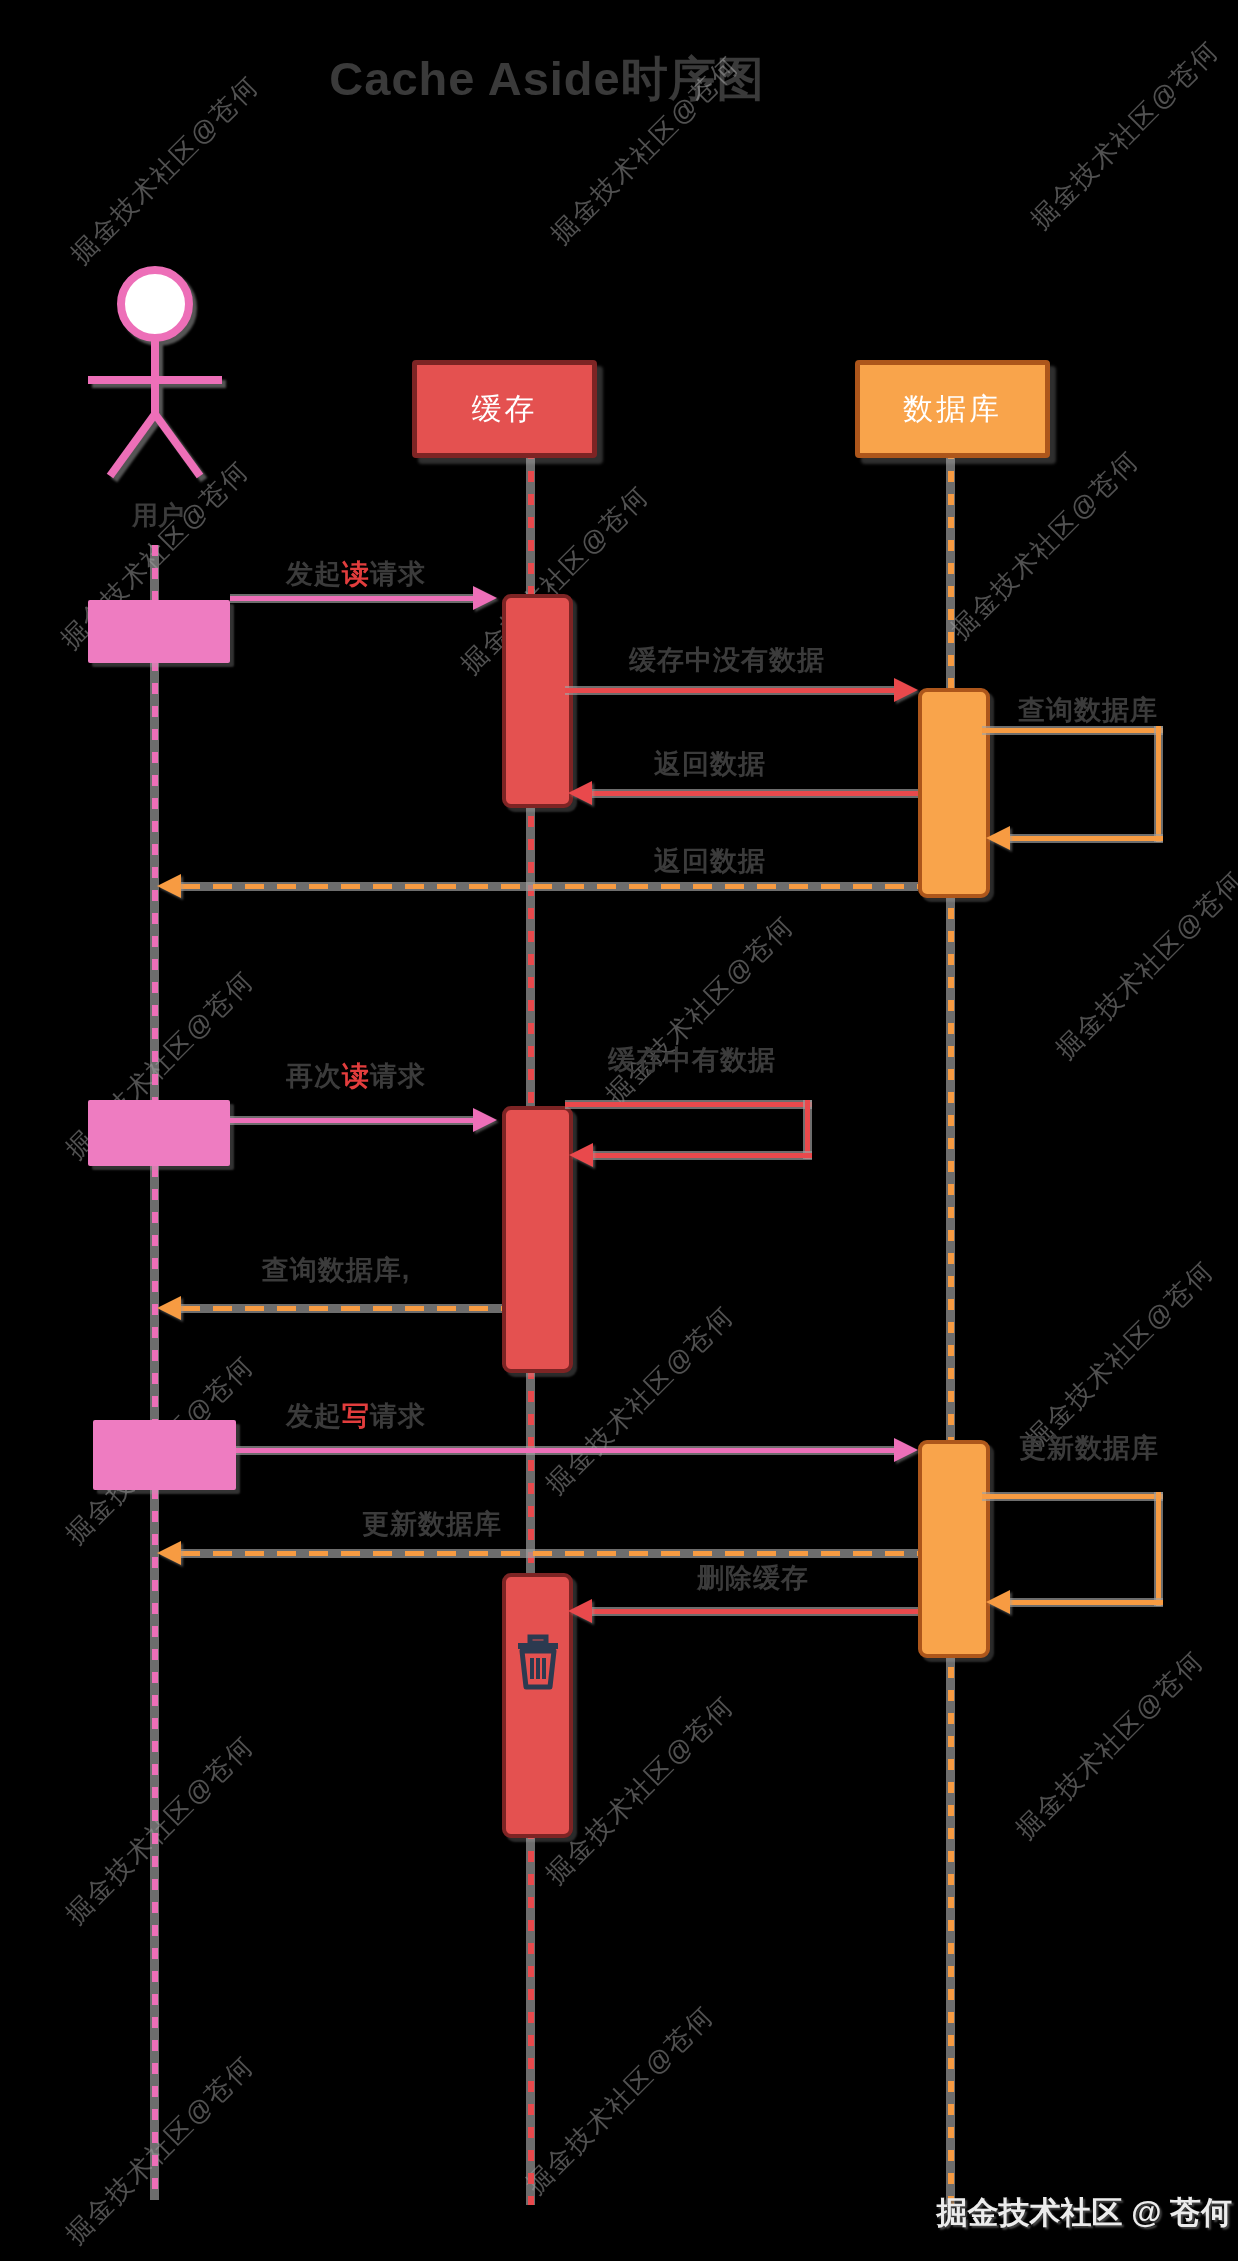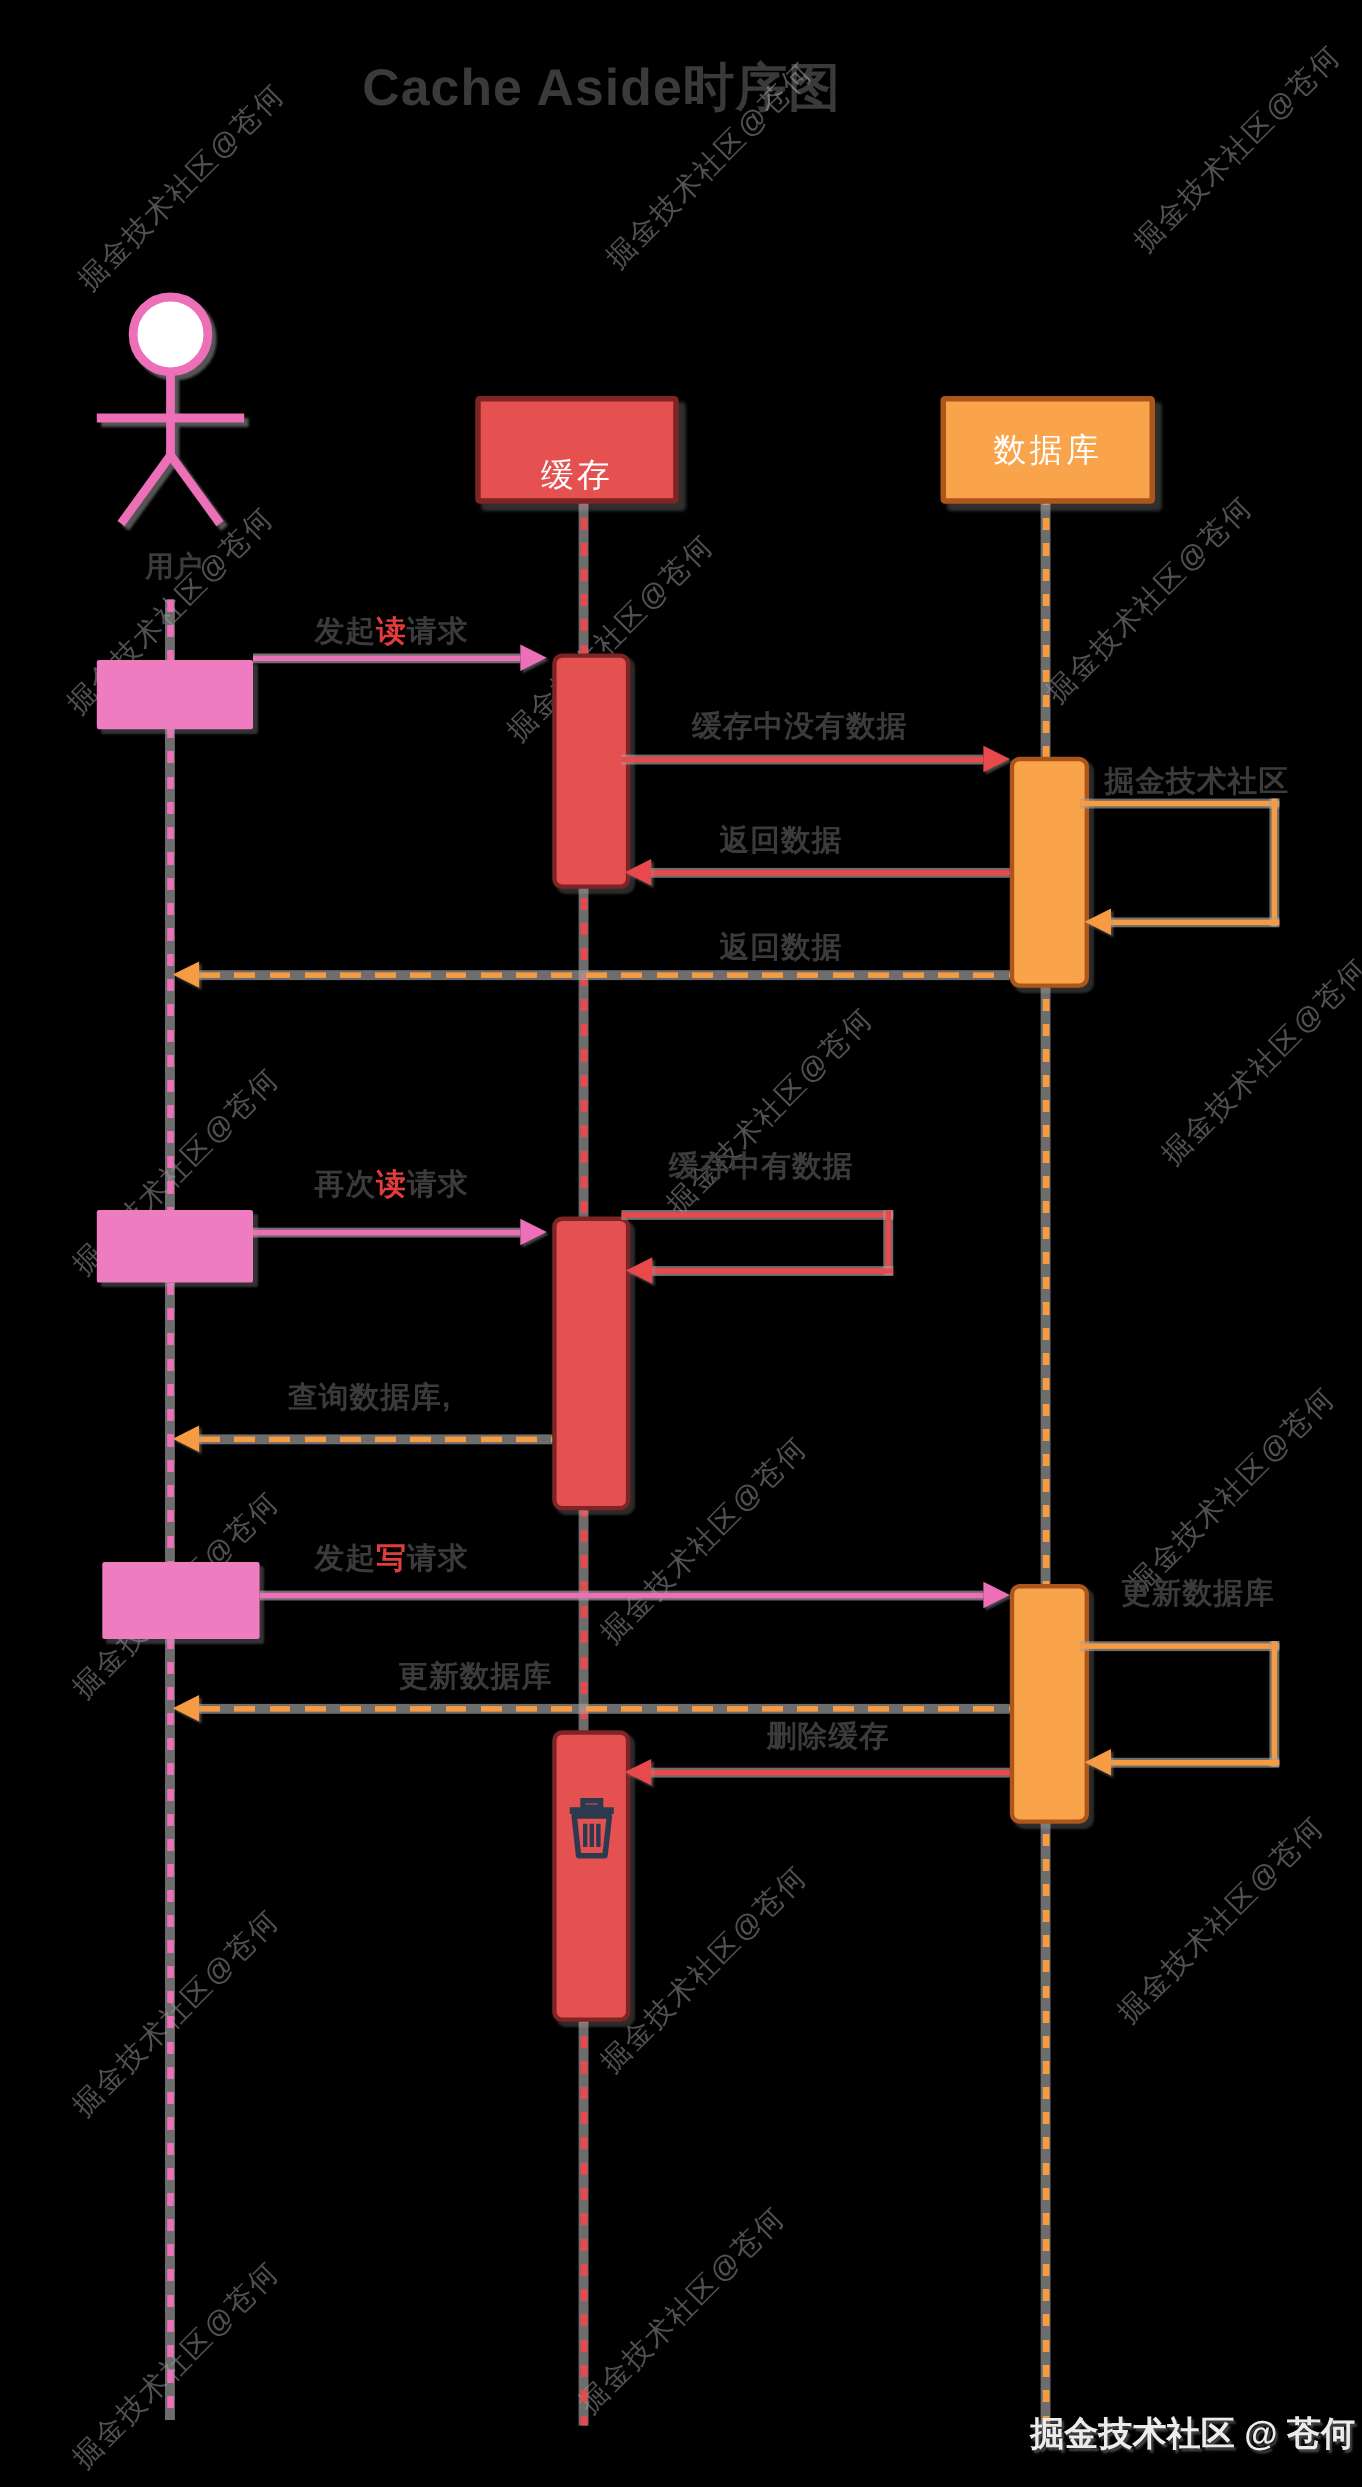--- a/index.html
+++ b/index.html
@@ -101,21 +101,21 @@
 
   <svg class="abs" style="left:80px;top:262px;filter:drop-shadow(4px 4px 1px rgba(170,170,170,.5));" width="150" height="230" viewBox="0 0 150 230">
     <circle cx="75" cy="42" r="34" fill="#ffffff" stroke="#ed6fb8" stroke-width="8"></circle>
     <line x1="75" y1="78" x2="75" y2="152" stroke="#ed6fb8" stroke-width="8"></line>
     <line x1="8" y1="118" x2="142" y2="118" stroke="#ed6fb8" stroke-width="8"></line>
     <line x1="75" y1="152" x2="30" y2="214" stroke="#ed6fb8" stroke-width="8"></line>
     <line x1="75" y1="152" x2="120" y2="214" stroke="#ed6fb8" stroke-width="8"></line>
   </svg>
   <div class="actor-label" style="left:158px;top:498px;">用户</div>
 
-  <div class="pbox red" style="left:432px;top:360px;width:175px;height:88px;align-items:flex-end;">
+  <div class="pbox red" style="left:412px;top:360px;width:175px;height:88px;">
     <span>缓存</span>
   </div>
   <div class="pbox orange" style="left:855px;top:360px;width:185px;height:88px;">
     <span>数据库</span>
   </div>
 
   <div class="act user" style="left:88px;top:600px;width:142px;height:63px;"></div>
   <div class="act user" style="left:88px;top:1100px;width:142px;height:66px;"></div>
   <div class="act user" style="left:93px;top:1420px;width:143px;height:70px;"></div>
 
@@ -140,21 +140,21 @@
     </div>
   <div class="ah pink r" style="left:473px;top:586px;"></div>
   <div class="mlabel" style="left:356px;top:556px;"><span>发起</span><span class="hlc">读</span><span>请求</span></div>
 
   <div class="ln-h" style="left:565px;top:686px;width:329px;">
       <i class="core-red"></i>
     </div>
   <div class="ah red r" style="left:894px;top:678px;"></div>
   <div class="mlabel" style="left:727px;top:642px;">缓存中没有数据</div>
 
-  <div class="mlabel" style="left:1088px;top:692px;">掘金技术社区</div>
+  <div class="mlabel" style="left:1088px;top:692px;">查询数据库</div>
   <div class="ln-h" style="left:982px;top:726px;width:181px;">
       <i class="core-orange"></i>
     </div>
   <div class="ln-v" style="left:1154px;top:726px;height:116px;">
       <i class="core-orange"></i>
     </div>
   <div class="ln-h" style="left:1010px;top:834px;width:153px;">
       <i class="core-orange"></i>
     </div>
   <div class="ah orange l" style="left:986px;top:826px;"></div>

